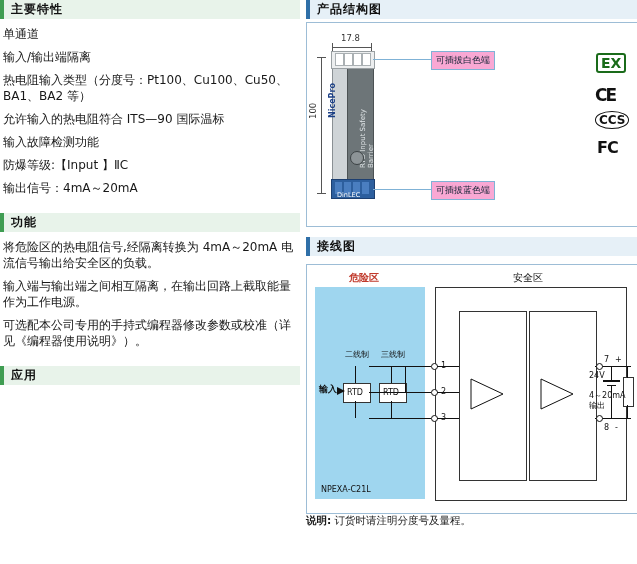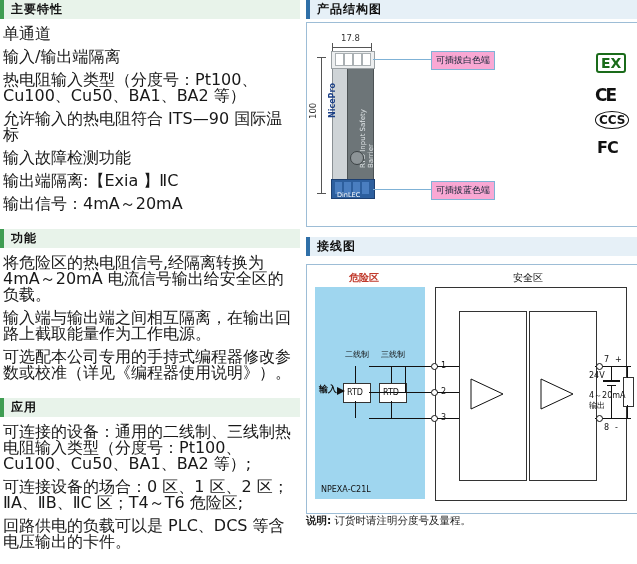--- a/index.html
+++ b/index.html
@@ -32,21 +32,21 @@
     box-sizing:border-box;
   }
   .sec-head.blue{
     background:#e6f0f7;
     border-left:4px solid #2f6fa8;
   }
   .sec-body{padding:7px 4px 0 3px;}
   .sec-body p{
     margin:0 0 7px 0;
     line-height:16px;
-    font-size:16px;
+    font-size:12px;
     color:#181818;
   }
 
   
   .fig-box{
     border:1px solid #9dbdd6;
     box-sizing:border-box;
     position:relative;
     background:#fff;
   }
@@ -103,39 +103,34 @@
 
   <div class="col-left">
 
     <div class="sec-head">主要特性</div>
     <div class="sec-body">
       <p>单通道</p>
       <p>输入/输出端隔离</p>
       <p>热电阻输入类型（分度号：Pt100、Cu100、Cu50、BA1、BA2 等）</p>
       <p>允许输入的热电阻符合 ITS—90 国际温标</p>
       <p>输入故障检测功能</p>
-      <p>输出端隔离:【Exia 】ⅡC</p>
+      <p>防爆等级:【Input 】ⅡC</p>
       <p>输出信号：4mA～20mA</p>
     </div>
 
     <div style="height:10px"></div>
     <div class="sec-head">功能</div>
     <div class="sec-body">
       <p>将危险区的热电阻信号,经隔离转换为 4mA～20mA 电流信号输出给安全区的负载。</p>
       <p>输入端与输出端之间相互隔离，在输出回路上截取能量作为工作电源。</p>
       <p>可选配本公司专用的手持式编程器修改参数或校准（详见《编程器使用说明》）。</p>
     </div>
 
     <div style="height:10px"></div>
     <div class="sec-head">应用</div>
-    <div class="sec-body">
-      <p>可连接的设备：通用的二线制、三线制热电阻输入类型（分度号：Pt100、Cu100、Cu50、BA1、BA2 等）;</p>
-      <p>可连接设备的场合：0 区、1 区、2 区；ⅡA、ⅡB、ⅡC 区；T4～T6 危险区;</p>
-      <p>回路供电的负载可以是 PLC、DCS 等含电压输出的卡件。</p>
-    </div>
   </div>
 
   <div class="col-right">
 
     <div class="sec-head blue">产品结构图</div>
 
     <div class="fig-box" id="product-figure">
 
       <div class="dim-label" style="left:34px;top:10px;">17.8</div>
       <div class="dim-line" style="left:25px;top:24px;width:40px;height:1px;"></div>

